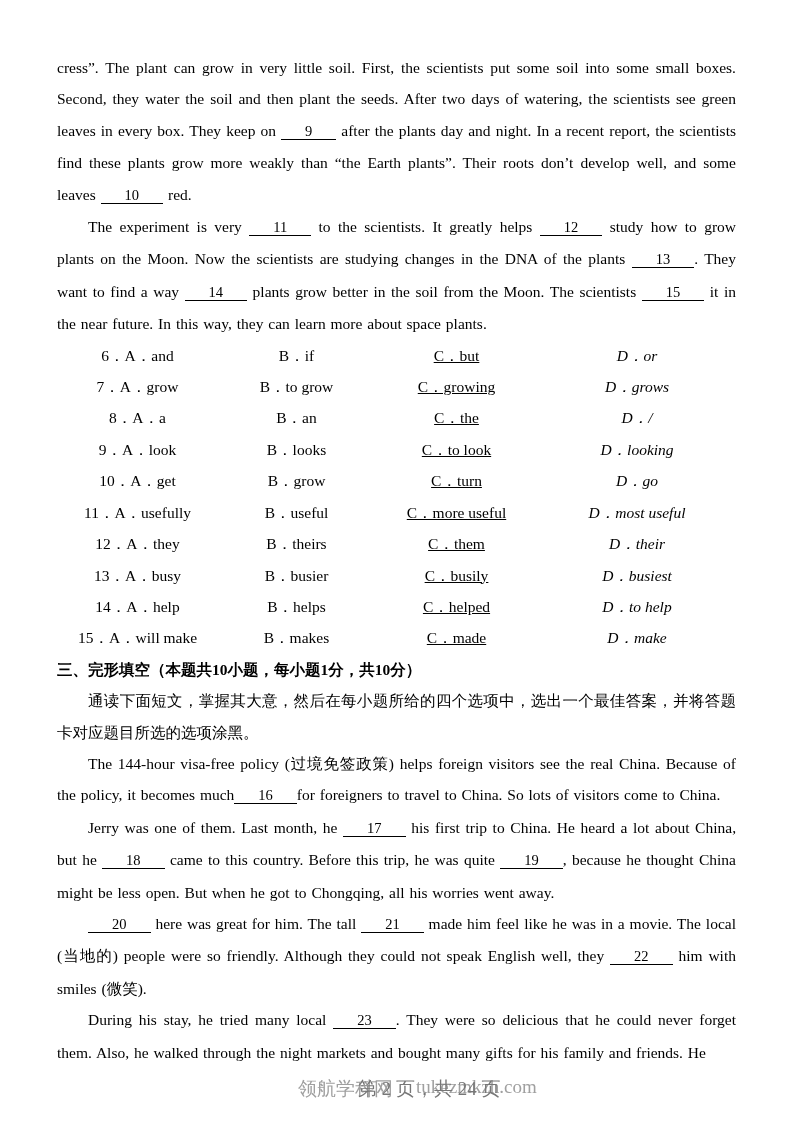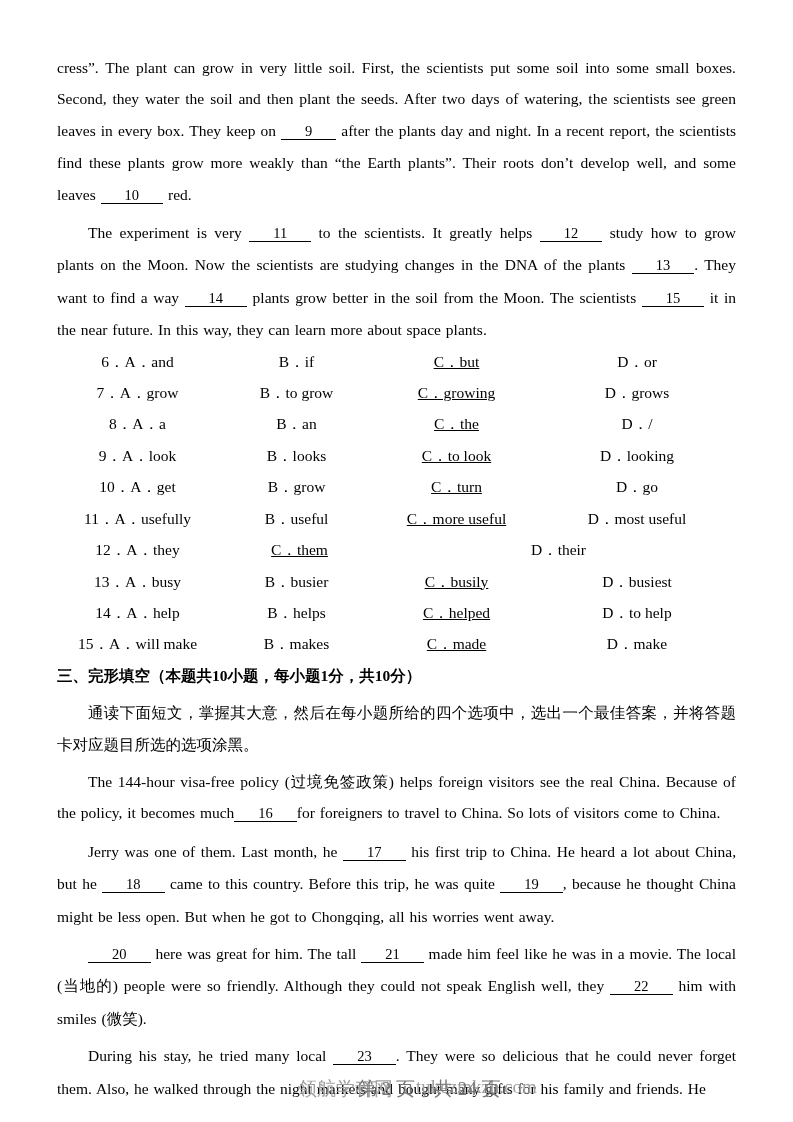--- a/index.html
+++ b/index.html
@@ -16,42 +16,42 @@
     padding: 52px 57px 8px 57px;
     background: #ffffff;
     overflow: hidden;
   }
   .para {
     font-size: 15.5px;
     line-height: 31.4px;
     text-align: justify;
     word-spacing: 1px;
   }
-  .para.indent { text-indent: 2em; margin-top: 6px; }
+  .para.indent { text-indent: 2em; }
   .section-title {
     font-size: 15.5px;
     line-height: 31.4px;
     font-weight: 700;
   }
   .blank {
     border-bottom: 1px solid #000;
     padding: 0 24px;
     white-space: nowrap;
     font-size: 14.5px;
   }
   .opt-row {
     display: flex;
     font-size: 15.5px;
     line-height: 31.4px;
     text-align: center;
   }
   .opt-cell.c1 { width: 161px; }
   .opt-cell.c2 { width: 157px; }
   .opt-cell.c3 { width: 163px; text-decoration: underline; }
-  .opt-cell.c4 { flex: 1; }
+  .opt-cell.c4 { flex: 1; font-style: italic; }
   .footer {
     position: absolute;
     left: 0; bottom: 20px;
     width: 100%; height: 26px;
     font-size: 19px;
     text-align: center;
   }
   .footer .wm {
     position: absolute;
     color: #a0a0a0;
@@ -108,20 +108,21 @@
         <div class="opt-cell c4">D．go</div>
       </div>
       <div class="opt-row">
         <div class="opt-cell c1">11．A．usefully</div>
         <div class="opt-cell c2">B．useful</div>
         <div class="opt-cell c3">C．more useful</div>
         <div class="opt-cell c4">D．most useful</div>
       </div>
       <div class="opt-row">
         <div class="opt-cell c1">12．A．they</div>
+        <div class="opt-cell c2">B．theirs</div>
         <div class="opt-cell c3">C．them</div>
         <div class="opt-cell c4">D．their</div>
       </div>
       <div class="opt-row">
         <div class="opt-cell c1">13．A．busy</div>
         <div class="opt-cell c2">B．busier</div>
         <div class="opt-cell c3">C．busily</div>
         <div class="opt-cell c4">D．busiest</div>
       </div>
       <div class="opt-row">

